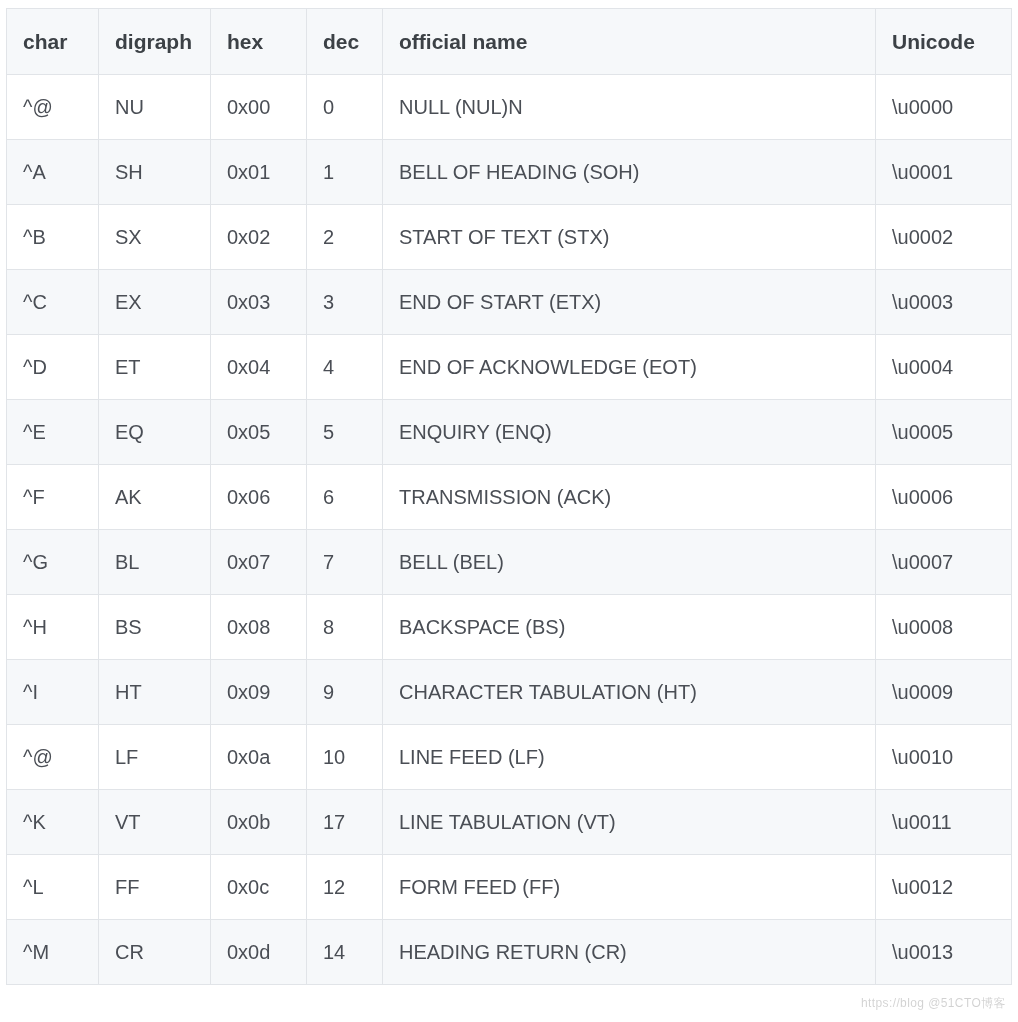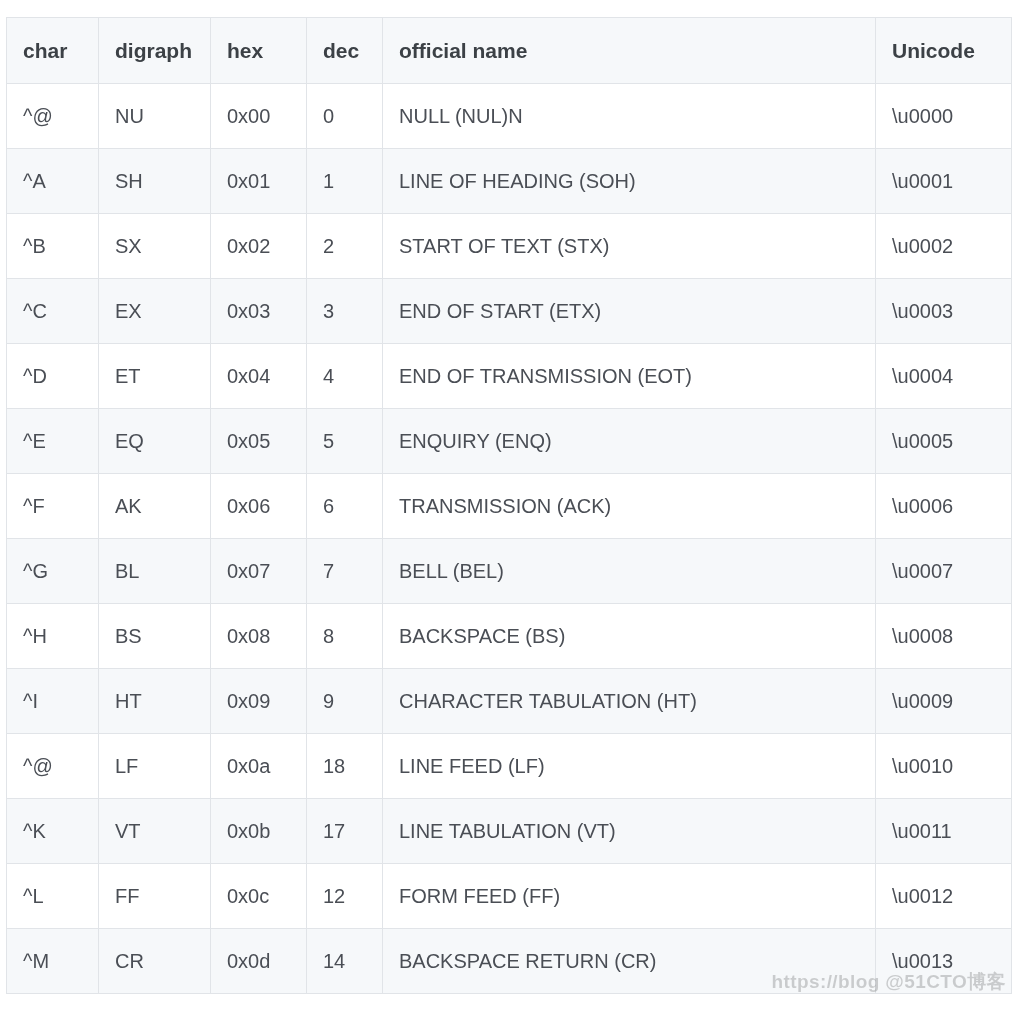--- a/index.html
+++ b/index.html
@@ -5,21 +5,21 @@
   * { box-sizing: border-box; }
   html, body {
     margin: 0;
     padding: 0;
     width: 1018px;
     background: #ffffff;
     font-family: -apple-system, BlinkMacSystemFont, "Segoe UI", Helvetica, Arial, sans-serif;
     color: #4a4e55;
   }
   .wrap {
-    padding: 17px 6px;
+    padding: 8px 6px;
   }
   table {
     width: 100%;
     border-collapse: collapse;
     table-layout: fixed;
   }
   col.c-char     { width: 92px; }
   col.c-digraph  { width: 112px; }
   col.c-hex      { width: 96px; }
   col.c-dec      { width: 76px; }
@@ -44,26 +44,25 @@
   }
   tbody tr:nth-child(even) td {
     background: #f6f8fa;
   }
   tbody tr:nth-child(odd) td {
     background: #ffffff;
   }
   .watermark {
     position: fixed;
     right: 12px;
-    bottom: 27px;
-    font-size: 19px;
+    bottom: 10px;
+    font-size: 12px;
     color: rgba(0,0,0,0.18);
     letter-spacing: 0.4px;
     pointer-events: none;
-    font-weight: bold;
   }
 </style>
 </head>
 <body>
 
 <div class="wrap">
   <table>
     <colgroup>
       <col class="c-char">
         <col class="c-digraph">
@@ -89,21 +88,21 @@
         <td>0x00</td>
         <td>0</td>
         <td>NULL (NUL)N</td>
         <td>\u0000</td>
       </tr>
       <tr>
         <td>^A</td>
         <td>SH</td>
         <td>0x01</td>
         <td>1</td>
-        <td>LINE OF HEADING (SOH)</td>
+        <td>BELL OF HEADING (SOH)</td>
         <td>\u0001</td>
       </tr>
       <tr>
         <td>^B</td>
         <td>SX</td>
         <td>0x02</td>
         <td>2</td>
         <td>START OF TEXT (STX)</td>
         <td>\u0002</td>
       </tr>
@@ -113,21 +112,21 @@
         <td>0x03</td>
         <td>3</td>
         <td>END OF START (ETX)</td>
         <td>\u0003</td>
       </tr>
       <tr>
         <td>^D</td>
         <td>ET</td>
         <td>0x04</td>
         <td>4</td>
-        <td>END OF TRANSMISSION (EOT)</td>
+        <td>END OF ACKNOWLEDGE (EOT)</td>
         <td>\u0004</td>
       </tr>
       <tr>
         <td>^E</td>
         <td>EQ</td>
         <td>0x05</td>
         <td>5</td>
         <td>ENQUIRY (ENQ)</td>
         <td>\u0005</td>
       </tr>
@@ -160,21 +159,21 @@
         <td>HT</td>
         <td>0x09</td>
         <td>9</td>
         <td>CHARACTER TABULATION (HT)</td>
         <td>\u0009</td>
       </tr>
       <tr>
         <td>^@</td>
         <td>LF</td>
         <td>0x0a</td>
-        <td>18</td>
+        <td>10</td>
         <td>LINE FEED (LF)</td>
         <td>\u0010</td>
       </tr>
       <tr>
         <td>^K</td>
         <td>VT</td>
         <td>0x0b</td>
         <td>17</td>
         <td>LINE TABULATION (VT)</td>
         <td>\u0011</td>
@@ -185,20 +184,20 @@
         <td>0x0c</td>
         <td>12</td>
         <td>FORM FEED (FF)</td>
         <td>\u0012</td>
       </tr>
       <tr>
         <td>^M</td>
         <td>CR</td>
         <td>0x0d</td>
         <td>14</td>
-        <td>BACKSPACE RETURN (CR)</td>
+        <td>HEADING RETURN (CR)</td>
         <td>\u0013</td>
       </tr>
     </tbody>
   </table>
 </div>
 
 <div class="watermark">https://blog  @51CTO博客</div>
 
 </body></html>

